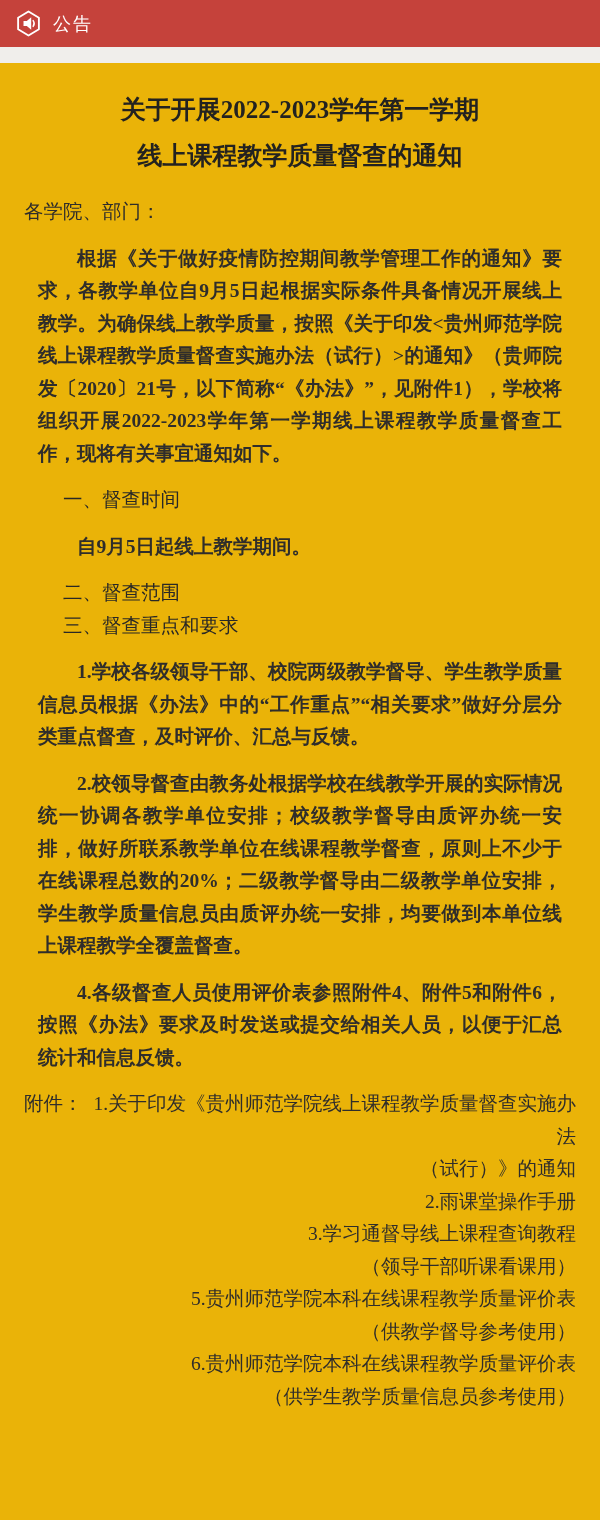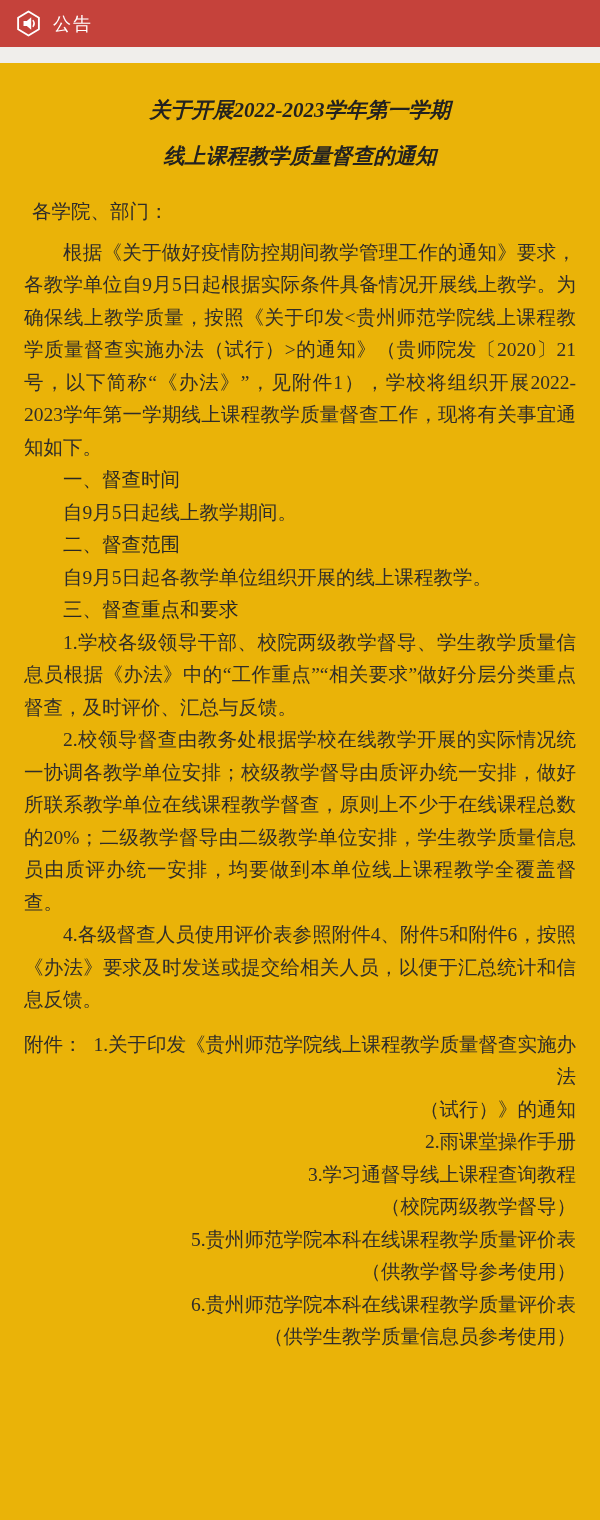--- a/index.html
+++ b/index.html
@@ -18,25 +18,25 @@
     color: #ffffff; font-size: 18px; letter-spacing: 2px;
     font-family: "Liberation Sans", "DejaVu Sans", sans-serif;
   }
   .header-strip { height: 16px; background: #f0eeeb; }
   .doc {
     padding: 24px 24px 0 24px;
     font-size: 19.5px; line-height: 32.5px; color: #2f2d2b;
     text-align: justify;
   }
   .doc-title {
-    text-align: center; font-weight: 700; font-size: 21px; line-height: 46px;
-    color: #232220; margin: 0 0 17px 0; text-align: center; font-style: italic;
+    text-align: center; font-weight: 700; font-size: 25px; line-height: 46px;
+    color: #232220; margin: 0 0 17px 0; text-align: center;
   }
-  .salutation { margin: 8px; text-indent: 0; }
-  .para { margin: 0; text-indent: 2em; }
+  .salutation { margin: 0; text-indent: 0; }
+  .para { margin: 14px; text-indent: 2em; font-weight: bold; }
   .sec-heading { margin: 0; text-indent: 2em; font-weight: 400; color: #292826; }
   .attachments { display: flex; margin-top: 12px; }
   .attachments .label { flex: none; white-space: nowrap; }
   .attach-lines { flex: 1; }
   .attach-lines div { text-align: right; }
 </style>
 </head>
 <body>
 
 <div class="page">
@@ -62,35 +62,34 @@
     </div>
 
     <p class="salutation">各学院、部门：</p>
 
     <p class="para">根据《关于做好疫情防控期间教学管理工作的通知》要求，各教学单位自9月5日起根据实际条件具备情况开展线上教学。为确保线上教学质量，按照《关于印发&lt;贵州师范学院线上课程教学质量督查实施办法（试行）&gt;的通知》（贵师院发〔2020〕21号，以下简称“《办法》”，见附件1），学校将组织开展2022-2023学年第一学期线上课程教学质量督查工作，现将有关事宜通知如下。</p>
 
     <p class="sec-heading">一、督查时间</p>
     <p class="para">自9月5日起线上教学期间。</p>
 
     <p class="sec-heading">二、督查范围</p>
-    <p class="para">自9月5日起各教学单位组织开展的线上课程教学。</p>
 
     <p class="sec-heading">三、督查重点和要求</p>
     <p class="para">1.学校各级领导干部、校院两级教学督导、学生教学质量信息员根据《办法》中的“工作重点”“相关要求”做好分层分类重点督查，及时评价、汇总与反馈。</p>
     <p class="para">2.校领导督查由教务处根据学校在线教学开展的实际情况统一协调各教学单位安排；校级教学督导由质评办统一安排，做好所联系教学单位在线课程教学督查，原则上不少于在线课程总数的20%；二级教学督导由二级教学单位安排，学生教学质量信息员由质评办统一安排，均要做到本单位线上课程教学全覆盖督查。</p>
     <p class="para">4.各级督查人员使用评价表参照附件4、附件5和附件6，按照《办法》要求及时发送或提交给相关人员，以便于汇总统计和信息反馈。</p>
 
     <div class="attachments">
       <span class="label">附件：</span>
       <div class="attach-lines">
         <div>1.关于印发《贵州师范学院线上课程教学质量督查实施办法</div>
         <div>（试行）》的通知</div>
         <div>2.雨课堂操作手册</div>
         <div>3.学习通督导线上课程查询教程</div>
-        <div>（校院两级教学督导）</div>
+        <div>（领导干部听课看课用）</div>
         <div>5.贵州师范学院本科在线课程教学质量评价表</div>
         <div>（供教学督导参考使用）</div>
         <div>6.贵州师范学院本科在线课程教学质量评价表</div>
         <div>（供学生教学质量信息员参考使用）</div>
       </div>
     </div>
 
   </div>
 </div>
 

